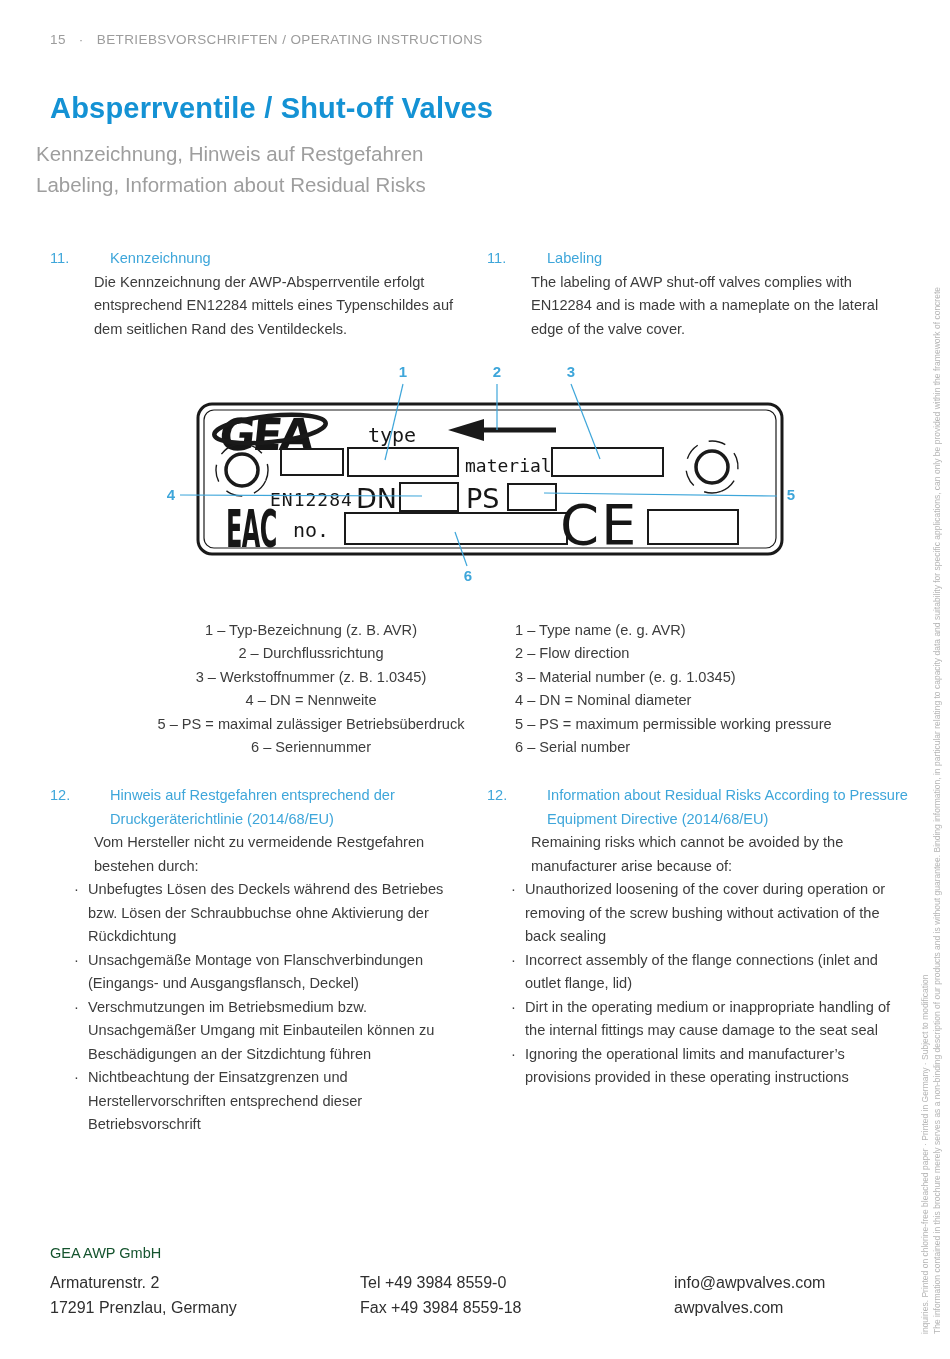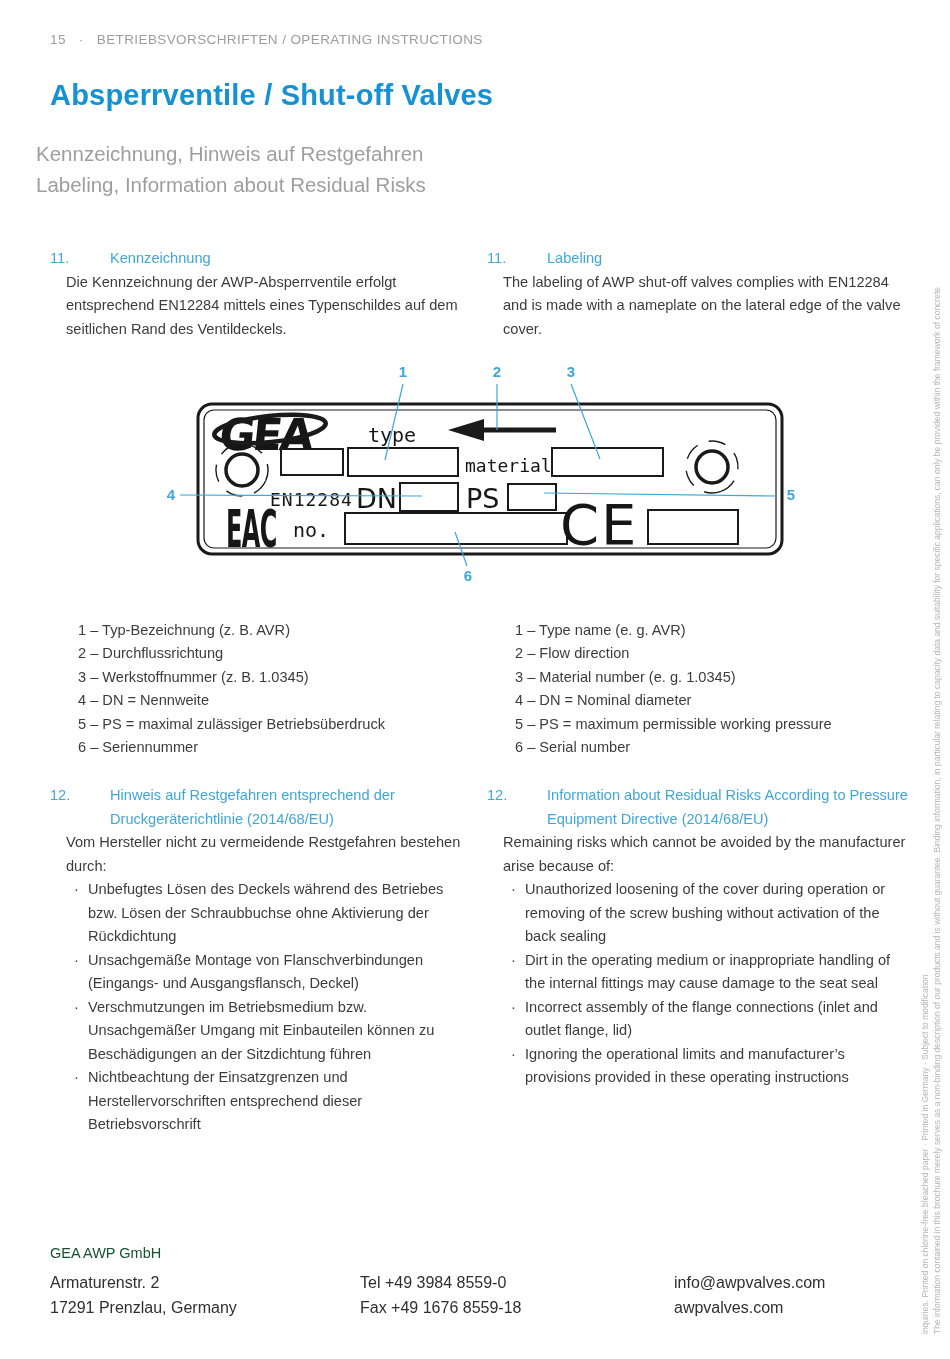--- a/index.html
+++ b/index.html
@@ -3,45 +3,45 @@
 <meta charset="utf-8">
 <style>
   html,body { margin:0; padding:0; background:#ffffff; }
   .page {
     position:relative; width:950px; height:1359px; background:#ffffff;
     font-family:"Liberation Sans","DejaVu Sans",sans-serif; color:#3c3c3c; overflow:hidden;
   }
   .hdr { position:absolute; top:32px; left:50px; font-size:13.5px; color:#9c9c9c; letter-spacing:0.4px; }
   .hdr .num { margin-right:13px; }
   .hdr .sep { margin-right:13px; }
-  .doc-title { position:absolute; top:79px; left:50px; font-size:29px; font-weight:bold; color:#1492d4; letter-spacing:0.2px; }
+  .doc-title { position:absolute; top:92px; left:50px; font-size:29px; font-weight:bold; color:#1492d4; letter-spacing:0.2px; }
   .subtitle { position:absolute; top:139px; left:36px; font-size:20.5px; color:#9e9e9e; line-height:30.5px; }
 
   .sec { position:absolute; width:425px; font-size:14.6px; line-height:23.5px; }
   .col-left { left:50px; }
   .col-right { left:487px; }
   .sec11 { top:247px; }
   .sec12 { top:784px; }
   .sec-head { display:flex; color:#3ea6da;gap:32px; }
   .sec-head .no { width:28px; flex:none; }
   .sec-head .ht { flex:1; }
-  .sec-body { margin-left:16px; }
+  .sec-body { margin-left:44px; }
   .bullets { margin-left:28px; }
   .bullet { position:relative; padding-left:10px; }
   .bullet::before { content:"·"; position:absolute; left:-4px; top:0; color:#3c3c3c; }
 
   .figure { position:absolute; top:360px; left:160px; width:660px; height:232px; }
   .plate-line { fill:none; stroke:#1a1a1a; }
   .plate-fill { fill:#1a1a1a; stroke:none; }
   .plate-text { fill:#161616; }
   .callout-line { stroke:#3ea6da; stroke-width:1.2; fill:none; }
   .callout-num { fill:#3ea6da; font-weight:bold; font-size:15px; font-family:"Liberation Sans",sans-serif; text-anchor:middle; }
 
   .legend { position:absolute; top:619px; width:430px; font-size:14.6px; line-height:23.4px; }
-  .legend-left { left:78px; }
+  .legend-left { left:96px;text-align:center; }
   .legend-right { left:515px; }
 
   .footer-company { position:absolute; top:1245px; left:50px; font-size:14.5px; color:#14532d; }
   .footer-col { position:absolute; top:1270px; font-size:16px; line-height:25px; color:#2f2f2f; }
   .fc1 { left:50px; } .fc2 { left:360px; } .fc3 { left:674px; }
 
   .side-line {
     position:absolute; bottom:25px; height:11px; width:1232px; line-height:11px;
     transform-origin:left bottom; transform:rotate(-90deg);
     font-size:8.5px; color:#b5b5b5; white-space:nowrap;
@@ -175,34 +175,34 @@
   </div>
 
   <div class="sec sec12 col-right">
     <div class="sec-head">
       <span class="no">12.</span>
       <span class="ht">Information about Residual Risks According to Pressure Equipment Directive (2014/68/EU)</span>
     </div>
     <div class="sec-body">Remaining risks which cannot be avoided by the manufacturer arise because of:</div>
     <div class="bullets">
       <div class="bullet">Unauthorized loosening of the cover during operation or removing of the screw bushing without activation of the back sealing</div>
+      <div class="bullet">Incorrect assembly of the flange connections (inlet and outlet flange, lid)</div>
       <div class="bullet">Dirt in the operating medium or inappropriate handling of the internal fittings may cause damage to the seat seal</div>
-      <div class="bullet">Incorrect assembly of the flange connections (inlet and outlet flange, lid)</div>
       <div class="bullet">Ignoring the operational limits and manufacturer’s provisions provided in these operating instructions</div>
     </div>
   </div>
 
   <div class="footer-company">GEA AWP GmbH</div>
   <div class="footer-col fc1">
     <div>Armaturenstr. 2</div>
     <div>17291 Prenzlau, Germany</div>
   </div>
   <div class="footer-col fc2">
     <div>Tel +49 3984 8559-0</div>
-    <div>Fax +49 1676 8559-18</div>
+    <div>Fax +49 3984 8559-18</div>
   </div>
   <div class="footer-col fc3">
     <div>info@awpvalves.com</div>
     <div>awpvalves.com</div>
   </div>
 
   <div class="side-line side-1">The information contained in this brochure merely serves as a non-binding description of our products and is without guarantee. Binding information, in particular relating to capacity data and suitability for specific applications, can only be provided within the framework of concrete</div>
   <div class="side-line side-2">inquiries. Printed on chlorine-free bleached paper · Printed in Germany · Subject to modification</div>
 
 </div>

